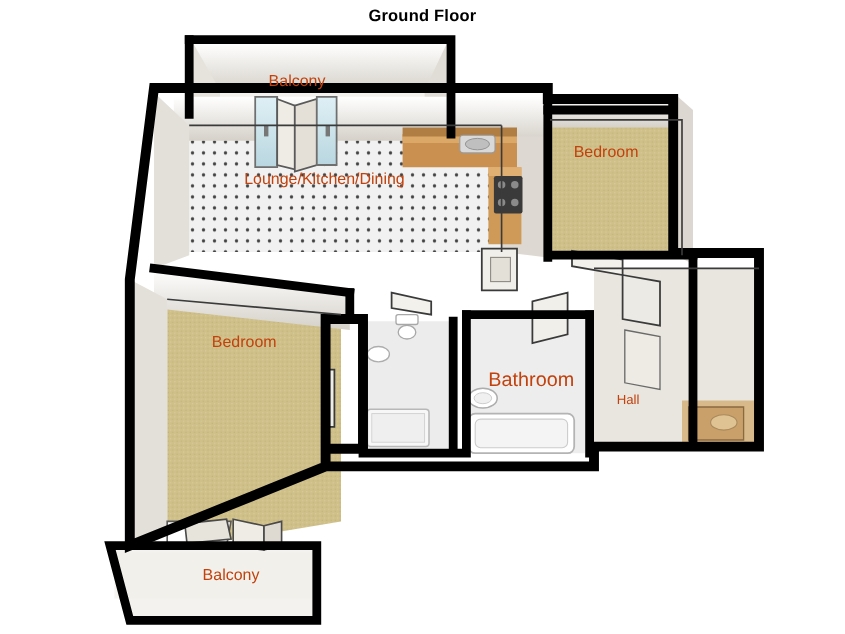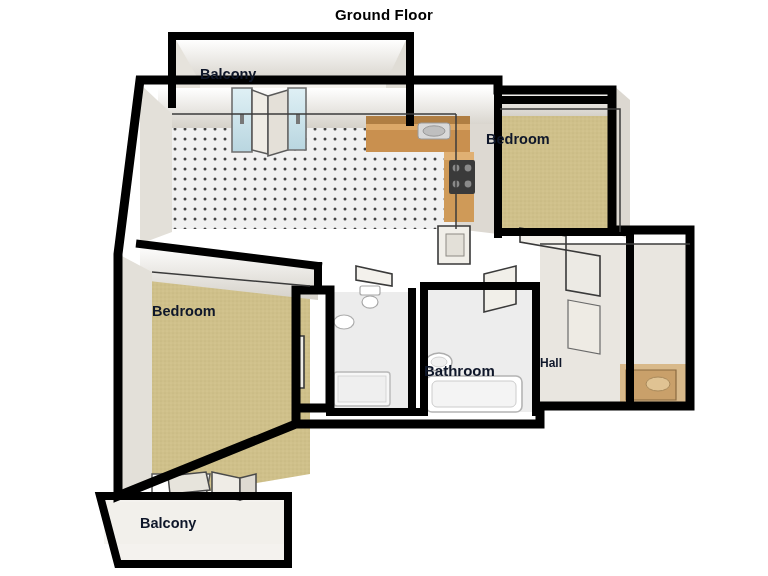--- a/index.html
+++ b/index.html
@@ -30,34 +30,34 @@
     font-weight: bold;
     color: #000000;
     letter-spacing: 0.2px;
   }
   svg.plan {
     position: absolute;
     left: 0; top: 0;
   }
   .room-label {
     position: absolute;
-    font-weight: bold;
-    color: #0f172a;
-    text-align: left;
+    font-weight: normal;
+    color: #c2410c;
+    text-align: center;
     line-height: 1.08;
     white-space: pre-line;
     pointer-events: none;
   }
   .lbl-lounge   { left: 180px; top: 152px; width: 230px; font-size: 14.5px; }
   .lbl-balcony1 { left: 200px; top: 63px;  width: 140px; font-size: 14.5px; }
   .lbl-balcony2 { left: 140px; top: 512px; width: 140px; font-size: 14.5px; }
   .lbl-bedroom1 { left: 486px; top: 128px; width: 130px; font-size: 14.5px; }
   .lbl-bedroom2 { left: 152px; top: 300px; width: 140px; font-size: 14.5px; }
   .lbl-ensuite  { left: 330px; top: 322px; width: 86px;  font-size: 13.5px; }
-  .lbl-bathroom { left: 424px; top: 332px; width: 118px; font-size: 15px; margin-top: 27px; }
+  .lbl-bathroom { left: 424px; top: 332px; width: 118px; font-size: 18px; }
   .lbl-hall     { left: 540px; top: 353px; width: 62px;  font-size: 12px; }
 </style>
 </head>
 <body>
 
 <div id="floorplan-root">
 
   <div id="plan-title">Ground Floor</div>
 
   <svg class="plan" width="768" height="576" viewBox="0 0 768 576">
@@ -265,19 +265,20 @@
     <g fill="none" stroke="#3b3b3b" stroke-width="1.5">
       <path d="M172,110 L456,110"></path>
       <path d="M456,110 L456,225"></path>
       <path d="M500,105 L620,105 L620,228"></path>
       <path d="M152,268 L310,282"></path>
       <path d="M540,240 L690,240"></path>
     </g>
   </svg>
 
   <div class="room-label lbl-balcony1">Balcony</div>
+  <div class="room-label lbl-lounge">Lounge/Kitchen/Dining</div>
   <div class="room-label lbl-bedroom1">Bedroom</div>
   <div class="room-label lbl-bedroom2">Bedroom</div>
   <div class="room-label lbl-bathroom">Bathroom</div>
   <div class="room-label lbl-hall">Hall</div>
   <div class="room-label lbl-balcony2">Balcony</div>
 
 </div>
 
 </body></html>

